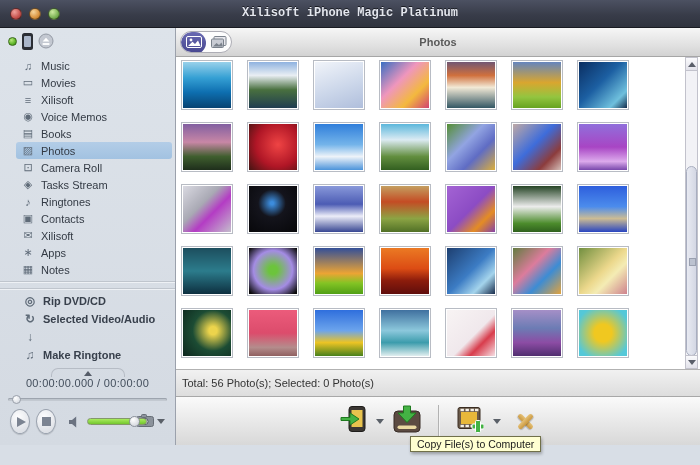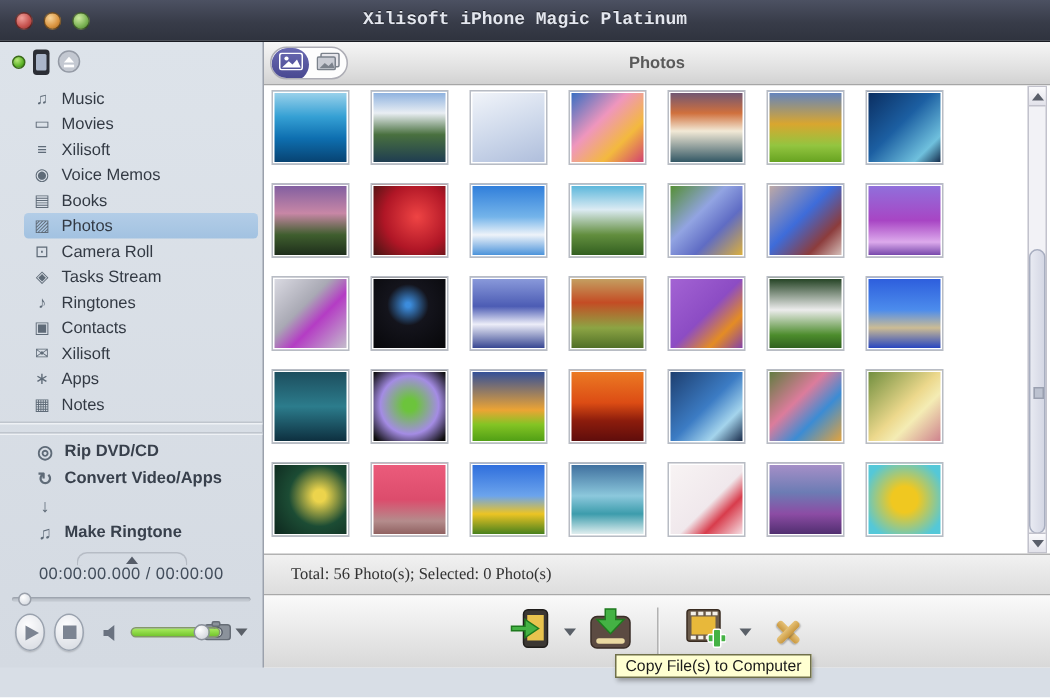--- a/index.html
+++ b/index.html
@@ -95,21 +95,21 @@
   .scroll-btn.down { bottom:0; border-top:1px solid #c2c2cc; }
   .arr-up { width:0; height:0; border-left:4px solid transparent; border-right:4px solid transparent; border-bottom:5px solid #5a5f6a; }
   .arr-down { width:0; height:0; border-left:4px solid transparent; border-right:4px solid transparent; border-top:5px solid #5a5f6a; }
   .scroll-thumb { position:absolute; left:0px; top:108px; width:11px; height:190px; border-radius:6px;
     background:linear-gradient(90deg,#e8eaf2,#d4d7e4); border:1px solid #a8aec0; }
   .scroll-thumb::after { content:""; position:absolute; left:2px; top:50%; margin-top:-3px; width:5px; height:6px;
     background:#bcc2d0; border:1px solid #9aa0b0; }
 
   .status-bar { position:absolute; top:341px; left:0; width:524px; height:28px;
     background:linear-gradient(#f1f1f1,#dddddd); border-top:1px solid #b2b2b2; border-bottom:1px solid #a8a8a8;
-    font-size:11px; color:#333; line-height:26px; padding-left:18px;font-family:Liberation Serif, serif; }
+    font-size:11px; color:#333; line-height:26px; padding-left:6px; }
 
   .toolbar { position:absolute; top:369px; left:0; width:524px; height:48px;
     background:linear-gradient(#fafafa,#d8d8d8); display:flex; align-items:center; justify-content:center; gap:9px; }
   .tb-btn { display:flex; align-items:center; }
   .tb-divider { width:1px; height:32px; background:#b2b2b2; box-shadow:1px 0 0 #f4f4f4; margin:0 8px; }
   .x-icon { position:relative; width:22px; height:22px; margin-left:4px; }
   .x-icon::before, .x-icon::after { content:""; position:absolute; left:2px; top:9px; width:19px; height:5px;
     border-radius:2.5px; background:linear-gradient(#e6c278,#c9973e); box-shadow:0 1px 1px rgba(0,0,0,.25); }
   .x-icon::before { transform:rotate(45deg); }
   .x-icon::after { transform:rotate(-45deg); }
@@ -211,21 +211,21 @@
     <div class="sb-divider"></div>
     <div class="sb-divider"></div>
 
     <div class="sb-tools" id="sidebar-tools">
         <div class="sb-row">
           <span class="sb-glyph">◎</span>
           <span class="sb-label">Rip DVD/CD</span>
         </div>
         <div class="sb-row">
           <span class="sb-glyph">↻</span>
-          <span class="sb-label">Convert Video/Apps</span>
+          <span class="sb-label">Selected Video/Audio</span>
         </div>
         <div class="sb-row">
           <span class="sb-glyph">↓</span>
         </div>
         <div class="sb-row">
           <span class="sb-glyph">♫</span>
           <span class="sb-label">Make Ringtone</span>
         </div>
       </div>
 

